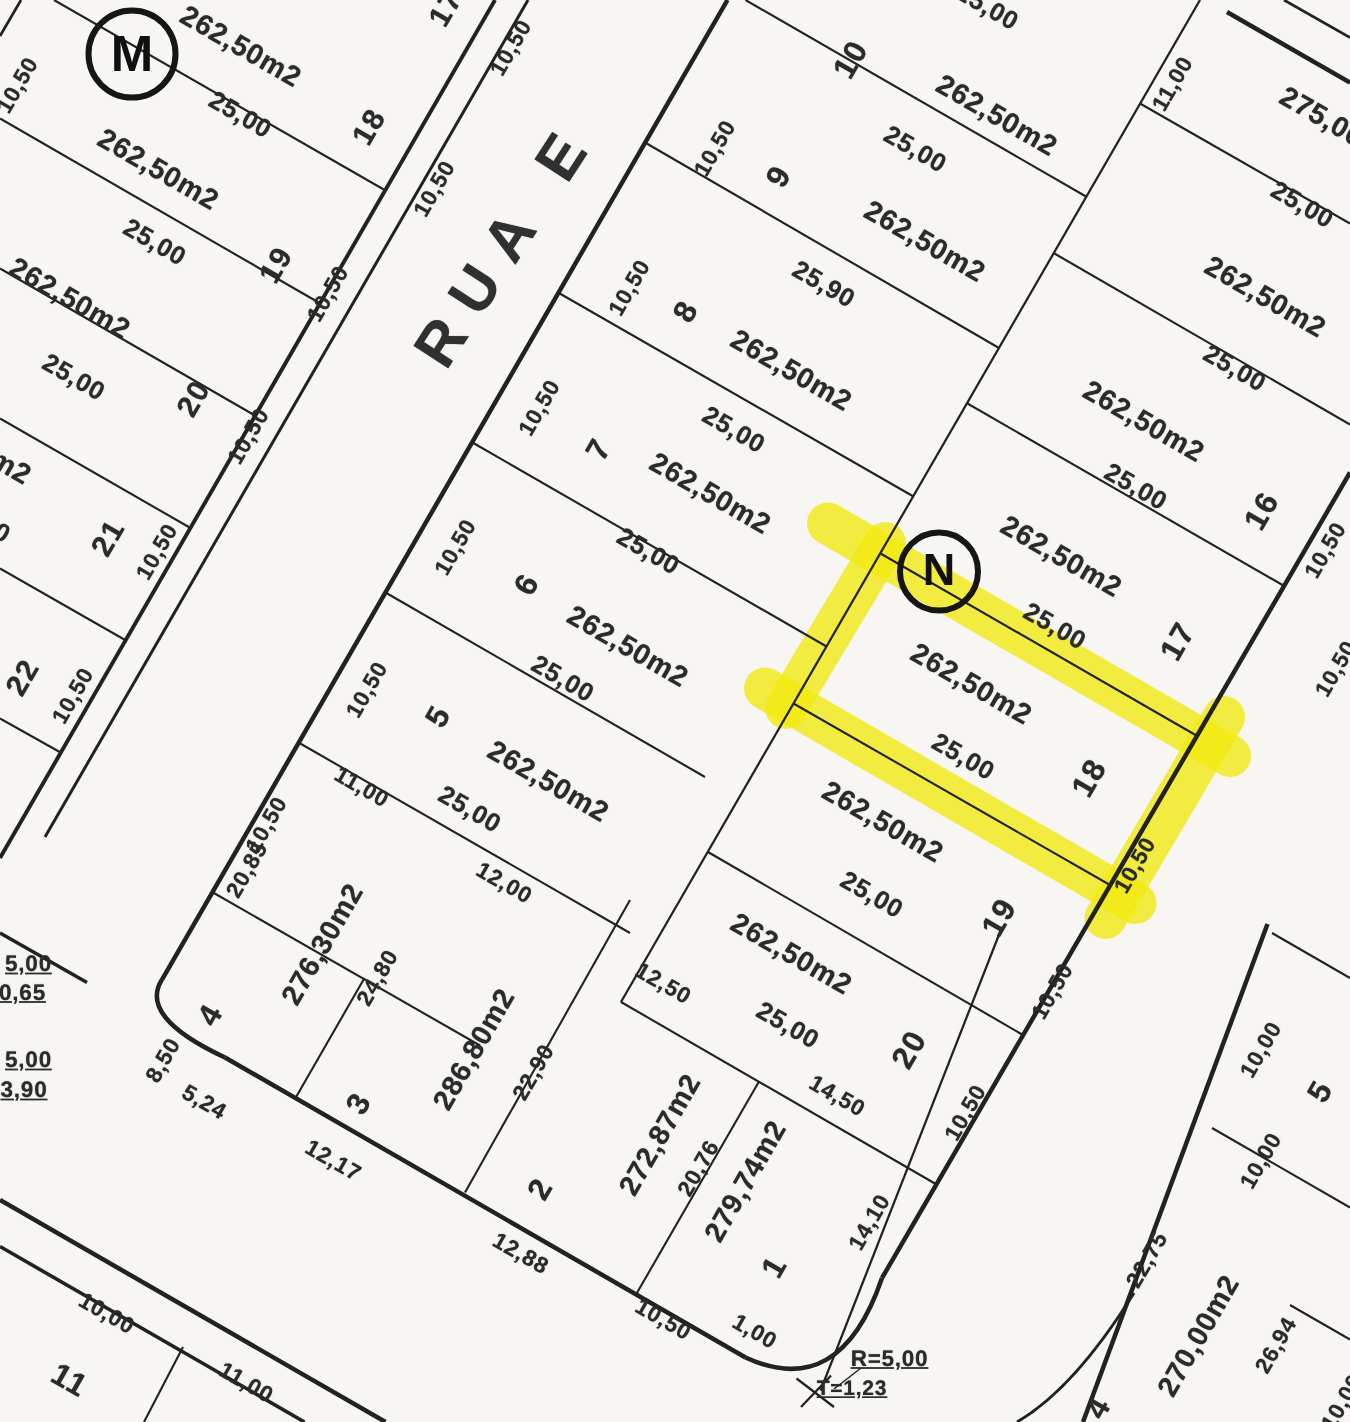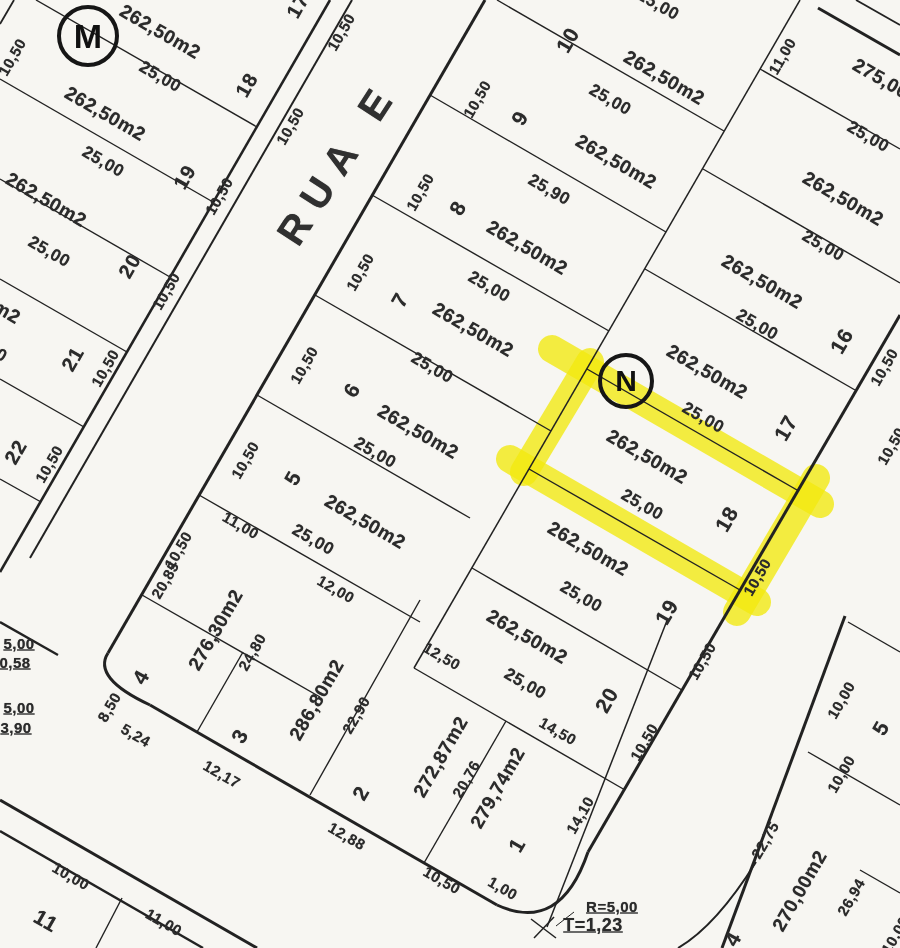--- a/index.html
+++ b/index.html
@@ -164,24 +164,24 @@
       <div class="lbl" style="left: 317px; top: 700px; font-size: 19px; --r: -60deg;">286,80m2</div>
       <div class="lbl num" style="left: 240px; top: 736px; font-size: 21px; --r: -60deg;">3</div>
       <div class="lbl" style="left: 252px; top: 652px; font-size: 15px; --r: -60deg;">24,80</div>
       <div class="lbl" style="left: 336px; top: 589px; font-size: 15px; --r: 30deg;">12,00</div>
       <div class="lbl" style="left: 222px; top: 774px; font-size: 15px; --r: 30deg;">12,17</div>
       <div class="lbl" style="left: 216px; top: 630px; font-size: 19px; --r: -60deg;">276,30m2</div>
       <div class="lbl num" style="left: 141px; top: 677px; font-size: 21px; --r: -60deg;">4</div>
       <div class="lbl" style="left: 165px; top: 580px; font-size: 15px; --r: -60deg;">20,85</div>
       <div class="lbl" style="left: 136px; top: 735px; font-size: 15px; --r: 30deg;">5,24</div>
       <div class="lbl" style="left: 109px; top: 707px; font-size: 15px; --r: -60deg;">8,50</div>
-      <div class="lbl u" style="left: 612px; top: 906px; font-size: 15px; --r: 0deg;">R=5,00</div>
-      <div class="lbl u" style="left: 593px; top: 925px; font-size: 18px; text-decoration: underline; --r: 0deg;">T=1,23</div>
+      <div class="lbl u" style="left: 593px; top: 906px; font-size: 15px; --r: 0deg;">R=5,00</div>
+      <div class="lbl u" style="left: 568px; top: 925px; font-size: 14px; text-decoration: underline; --r: 0deg;">T=1,23</div>
       <div class="lbl u" style="left: 19px; top: 643px; font-size: 15px; --r: 0deg;">5,00</div>
-      <div class="lbl u" style="left: 15px; top: 662px; font-size: 15px; --r: 0deg;">0,58</div>
+      <div class="lbl u" style="left: 15px; top: 662px; font-size: 15px; --r: 0deg;">0,65</div>
       <div class="lbl u" style="left: 19px; top: 707px; font-size: 15px; --r: 0deg;">5,00</div>
       <div class="lbl u" style="left: 16px; top: 727px; font-size: 15px; --r: 0deg;">3,90</div>
       <div class="lbl" style="left: 71px; top: 876px; font-size: 15px; --r: 30deg;">10,00</div>
       <div class="lbl num" style="left: 46px; top: 921px; font-size: 21px; --r: 30deg;">11</div>
       <div class="lbl" style="left: 164px; top: 922px; font-size: 15px; --r: 30deg;">11,00</div>
       <div class="lbl" style="left: 841px; top: 700px; font-size: 15px; --r: -60deg;">10,00</div>
       <div class="lbl num" style="left: 881px; top: 728px; font-size: 21px; --r: -60deg;">5</div>
       <div class="lbl" style="left: 841px; top: 774px; font-size: 15px; --r: -60deg;">10,00</div>
       <div class="lbl" style="left: 765px; top: 840px; font-size: 15px; --r: -60deg;">22,75</div>
       <div class="lbl" style="left: 800px; top: 891px; font-size: 19px; --r: -60deg;">270,00m2</div>

